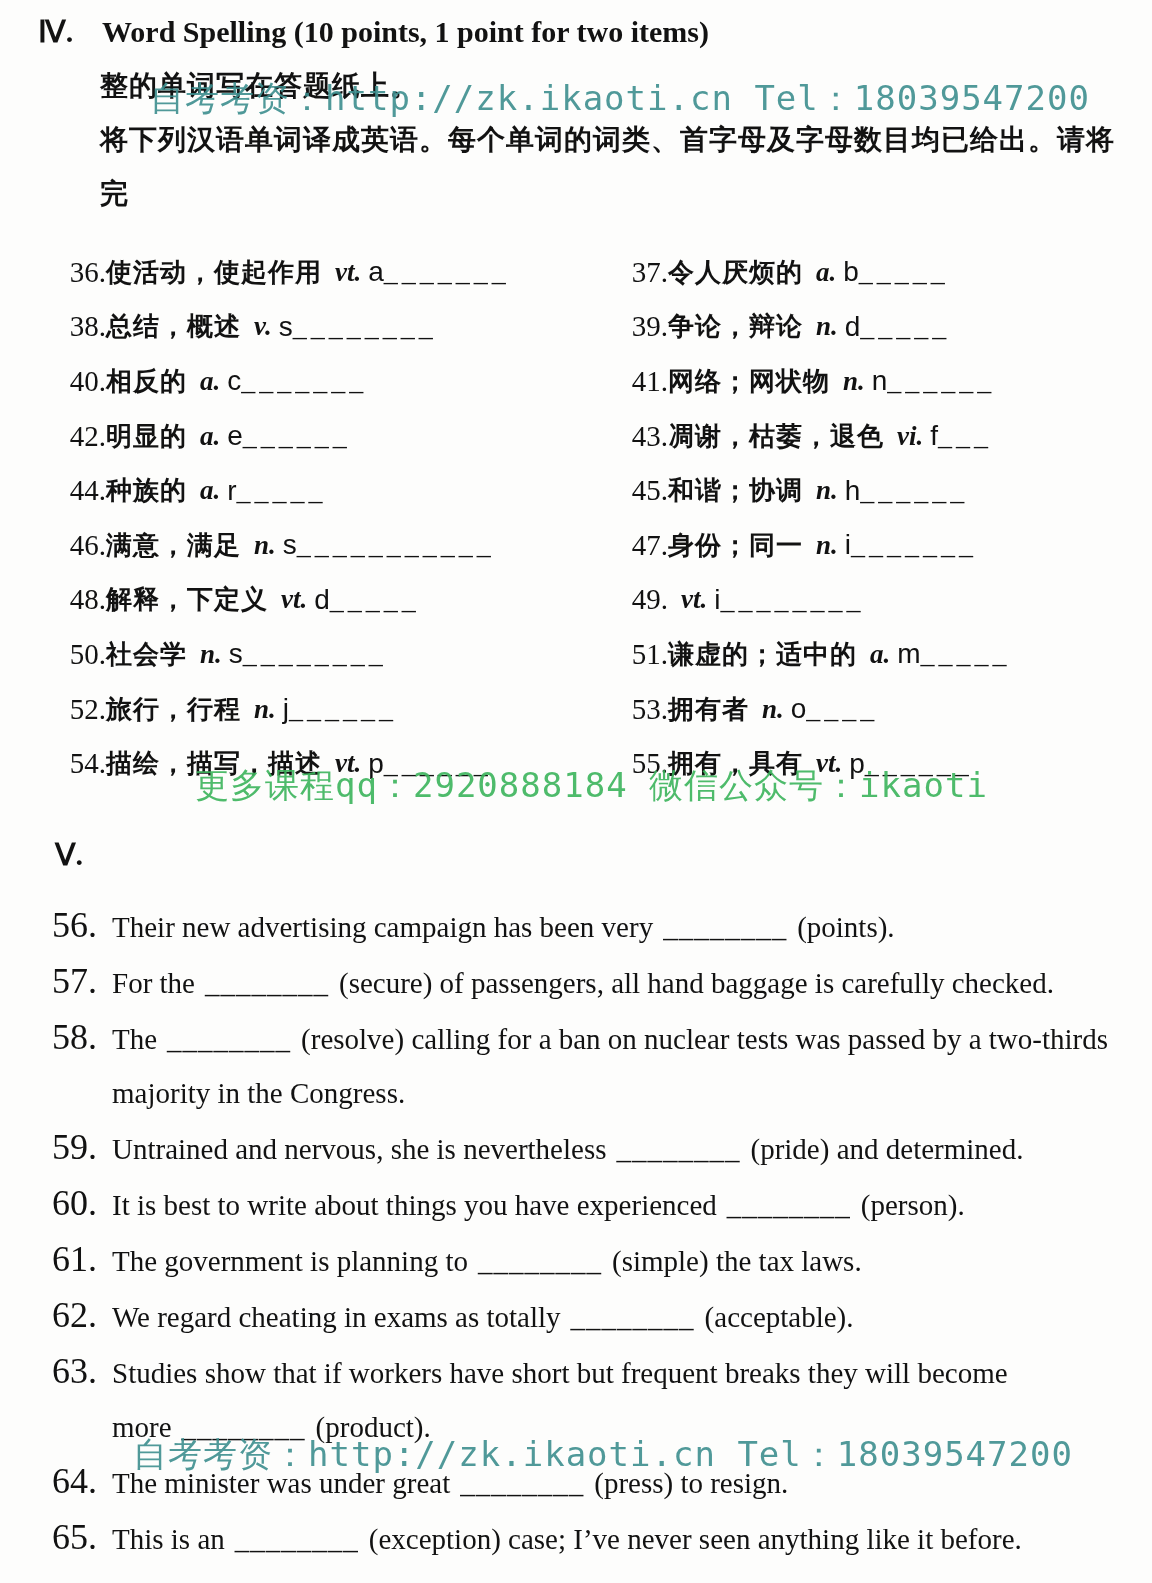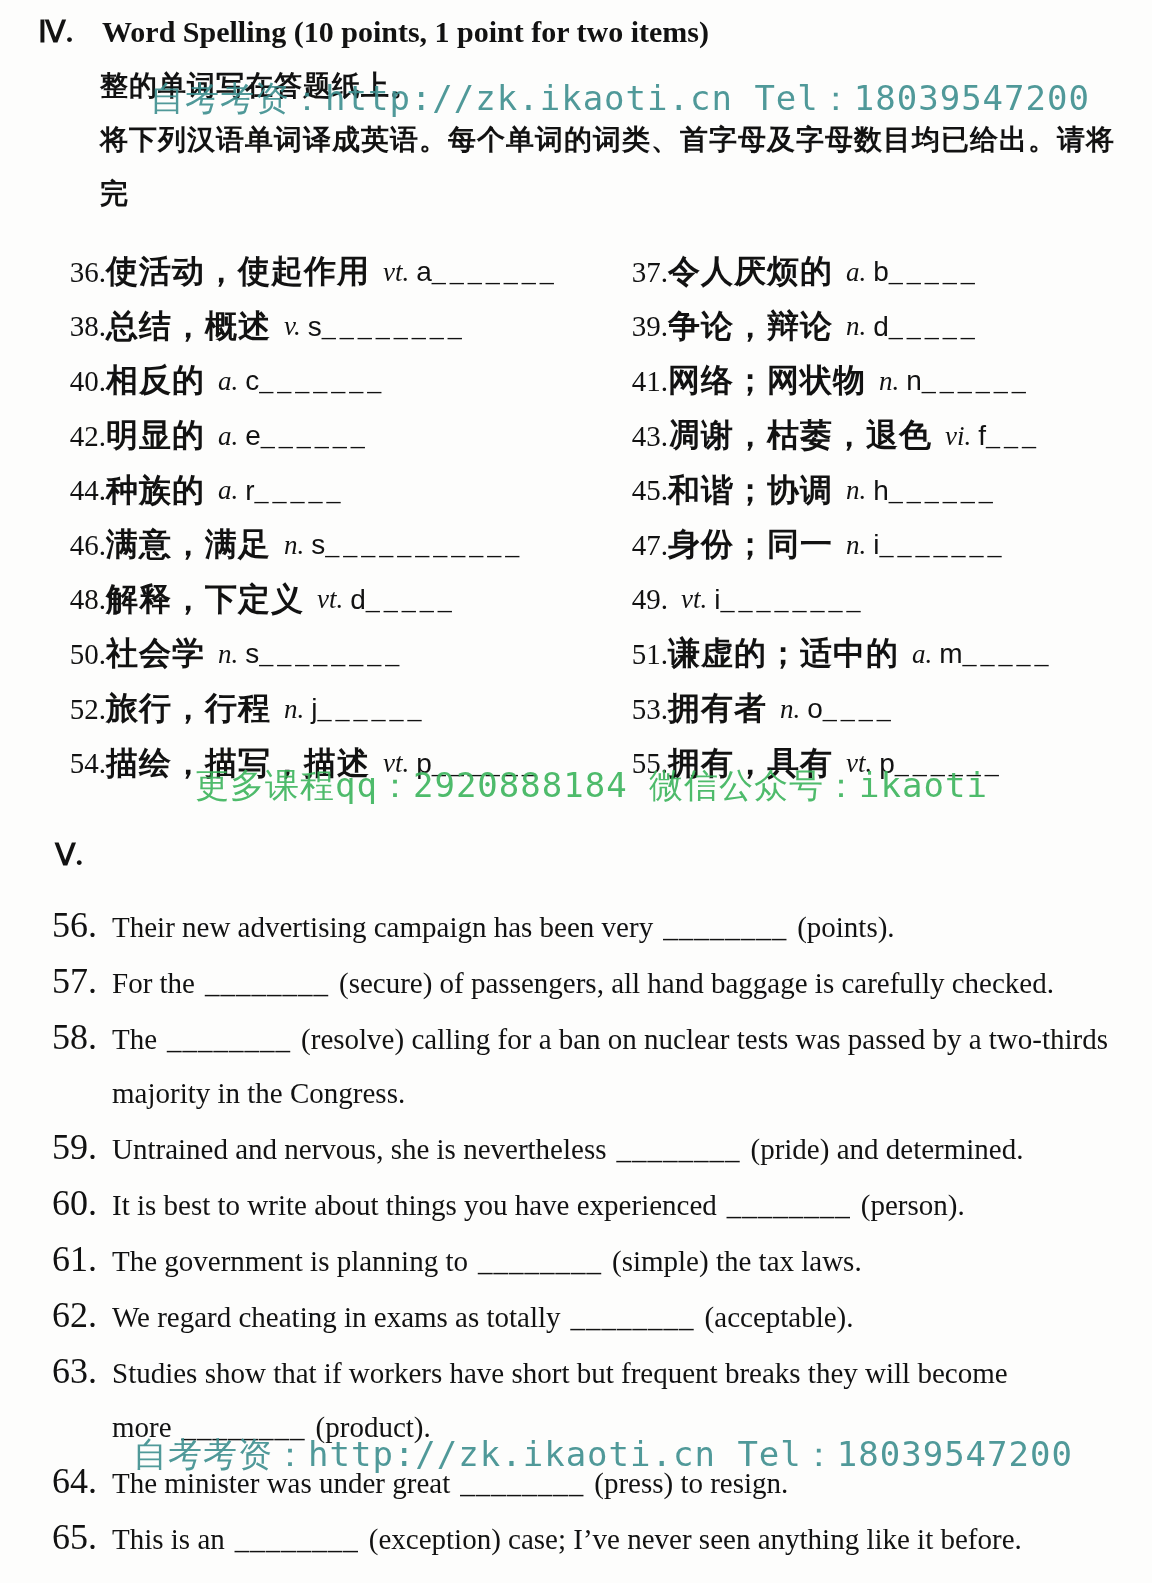--- a/index.html
+++ b/index.html
@@ -52,24 +52,24 @@
     grid-template-columns:562px 550px;
     margin:24px 0 0 40px;
   }
   .w-item {
     height:54.6px;
     display:flex; align-items:center;
     white-space:nowrap;
     text-align:right;
   }
   .w-item .num { width:66px; flex:0 0 auto; font-size:29px; }
-  .w-item .cn  { font-size:32px; letter-spacing:1px; }
+  .w-item .cn  { font-size:26px; letter-spacing:1px; }
   .w-item .pos {
     font-style:italic; font-size:27px;
-    margin-left:13px; margin-right:7px;
+    margin-left:13px; margin-right:7px;font-weight:bold;
   }
   .w-item .letter { font-size:28px; font-family:"Liberation Sans", sans-serif; }
   .blank {
     font-size:28px; letter-spacing:4px;
     font-family:"Liberation Serif", serif;
   }
 
   
   .sentences { margin:26px 0 0 52px; }
   .s-item { display:flex; align-items:baseline; }

